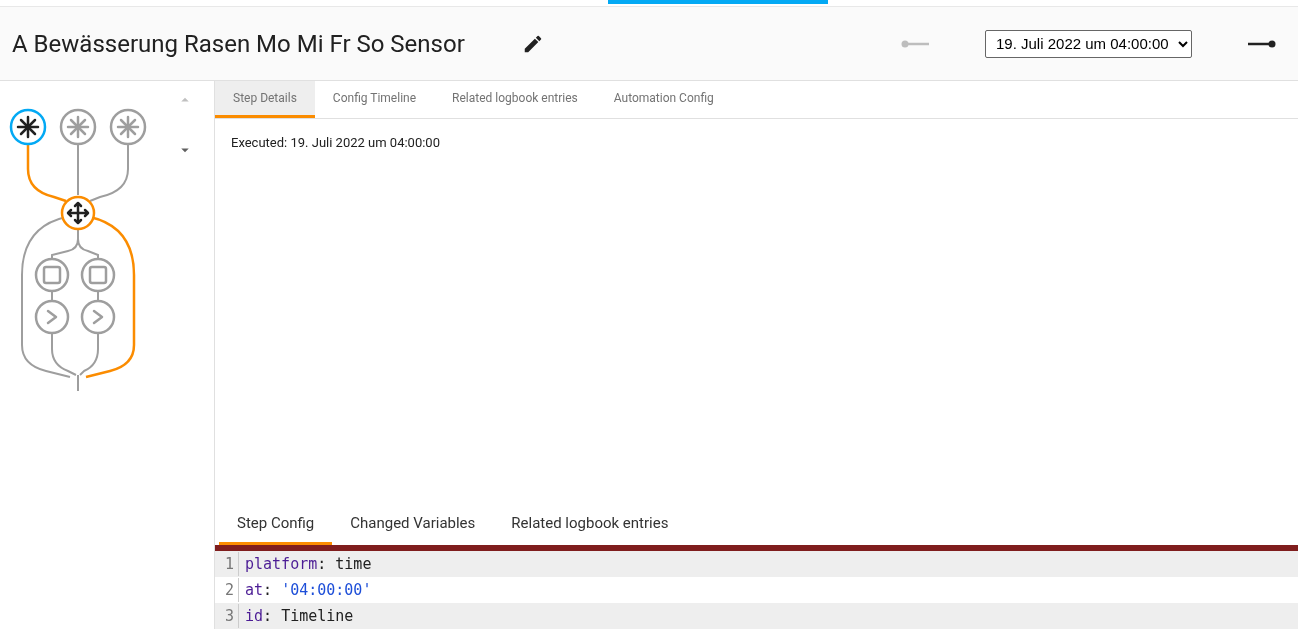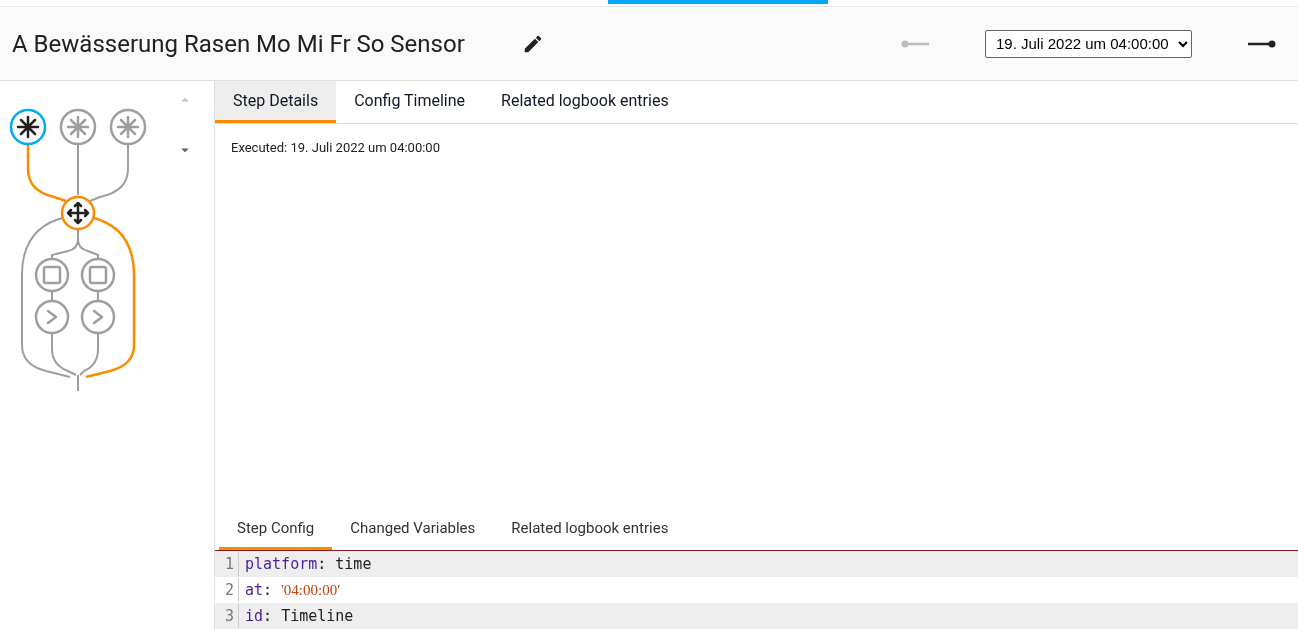--- a/index.html
+++ b/index.html
@@ -92,37 +92,37 @@
     display: flex;
     flex-direction: column;
   }
   .tabs {
     display: flex;
     border-bottom: 1px solid #e0e0e0;
     background: #fff;
   }
   .tab {
     padding: 10px 18px;
-    font-size: 16px;
-    color: #0f172a;
+    font-size: 12px;
+    color: #737373;
     cursor: pointer;
     border-bottom: 3px solid transparent;
   }
   .tab.active {
     background: #eeeeee;
     border-bottom-color: #fb8c00;
   }
   .exec-area {
     flex: 1;
     padding: 16px 16px;
     font-size: 13px;
   }
   .subtabs {
     display: flex;
-    border-bottom: 1px solid #7f1d1d;
+    border-bottom: 6px solid #7f1d1d;
     padding-left: 4px;
   }
   .subtab {
     padding: 10px 18px;
     font-size: 15px;
     color: #333;
     cursor: pointer;
     border-bottom: 3px solid transparent;
   }
   .subtab.active { border-bottom-color: #fb8c00; }
@@ -144,21 +144,21 @@
     padding-right: 4px;
     border-right: 1px solid #ccc;
     margin-left: 4px;
     user-select: none;
   }
   .code-txt {
     padding-left: 6px;
     white-space: pre;
   }
   .k { color: #4c1d95; } 
-  .s { color: #c2410c; font-family: Liberation Serif, serif; } 
+  .s { color: #1d4ed8; } 
 </style>
 </head>
 <body>
 
 <div class="topstripe-wrap">
   <div class="topstripe"></div>
 </div>
 
 <div class="header">
   <span class="title">A Bewässerung Rasen Mo Mi Fr So Sensor</span>
@@ -278,20 +278,21 @@
         <path d="M94 212 l8 6 l-8 6" fill="none" stroke="#9e9e9e" stroke-width="2.5" stroke-linecap="round" stroke-linejoin="round"></path>
       </g>
     </svg>
   </div>
 
   <div class="right-panel">
     <div class="tabs">
       <div class="tab active">Step Details</div>
       <div class="tab">Config Timeline</div>
       <div class="tab">Related logbook entries</div>
+      <div class="tab">Automation Config</div>
     </div>
 
     <div class="exec-area">
       <span>Executed: </span><span>19. Juli 2022 um 04:00:00</span>
     </div>
 
     <div class="subtabs">
       <div class="subtab active">Step Config</div>
       <div class="subtab">Changed Variables</div>
       <div class="subtab">Related logbook entries</div>

